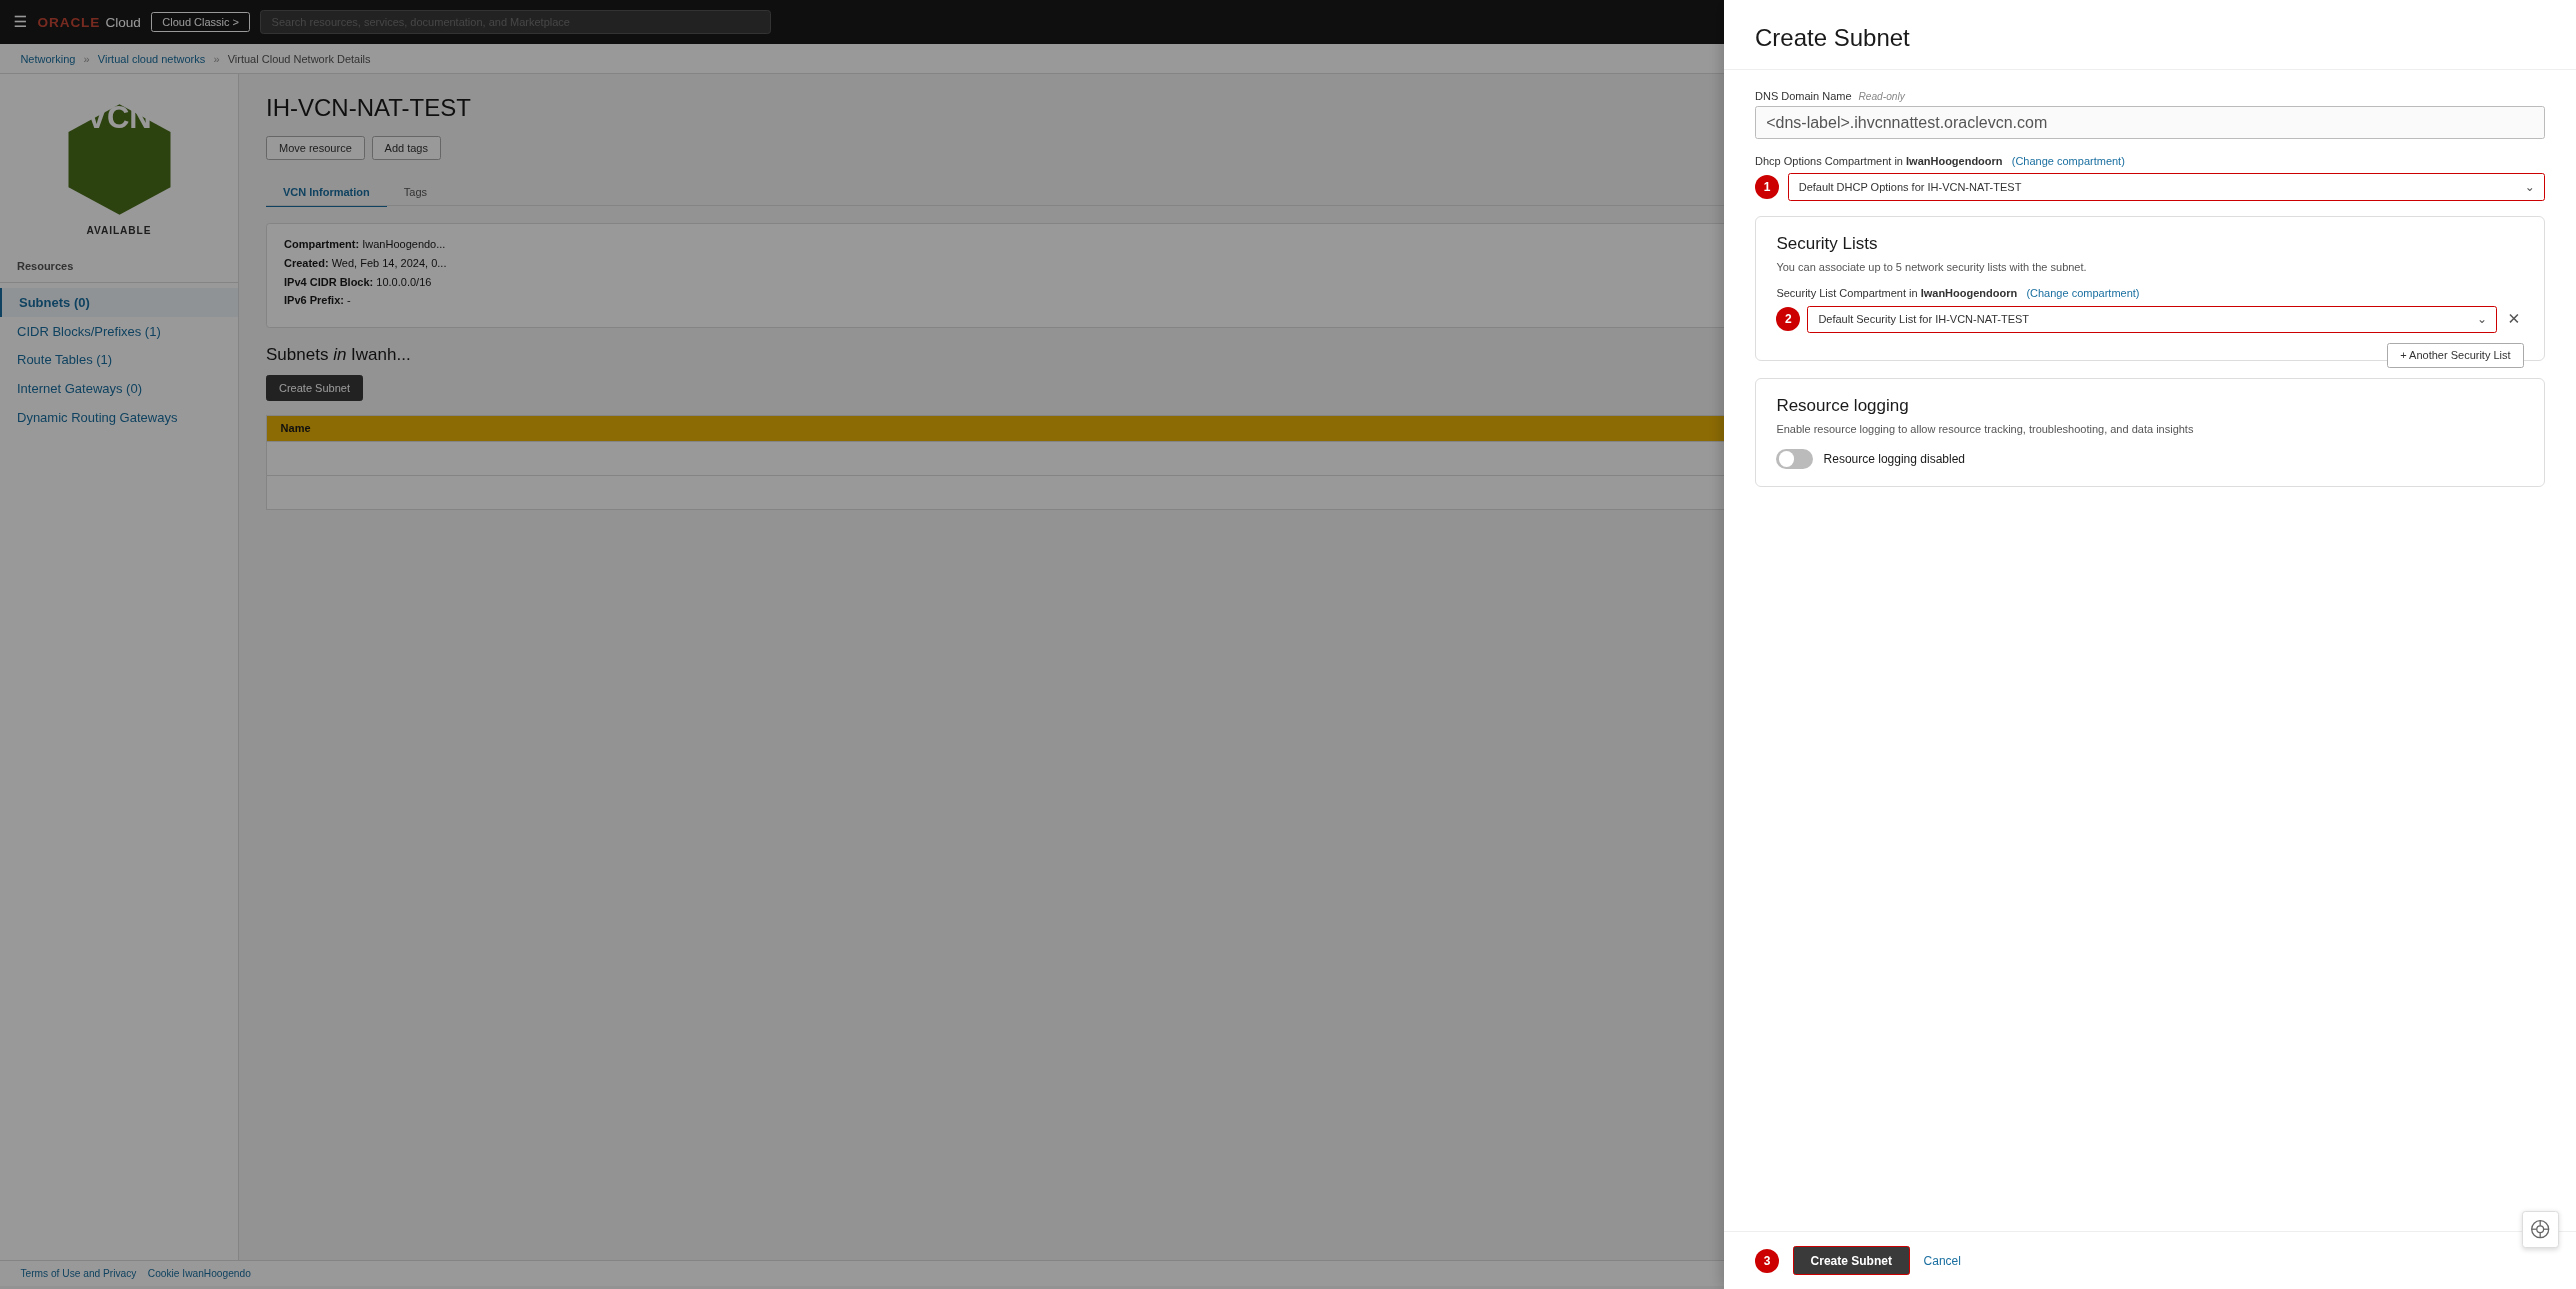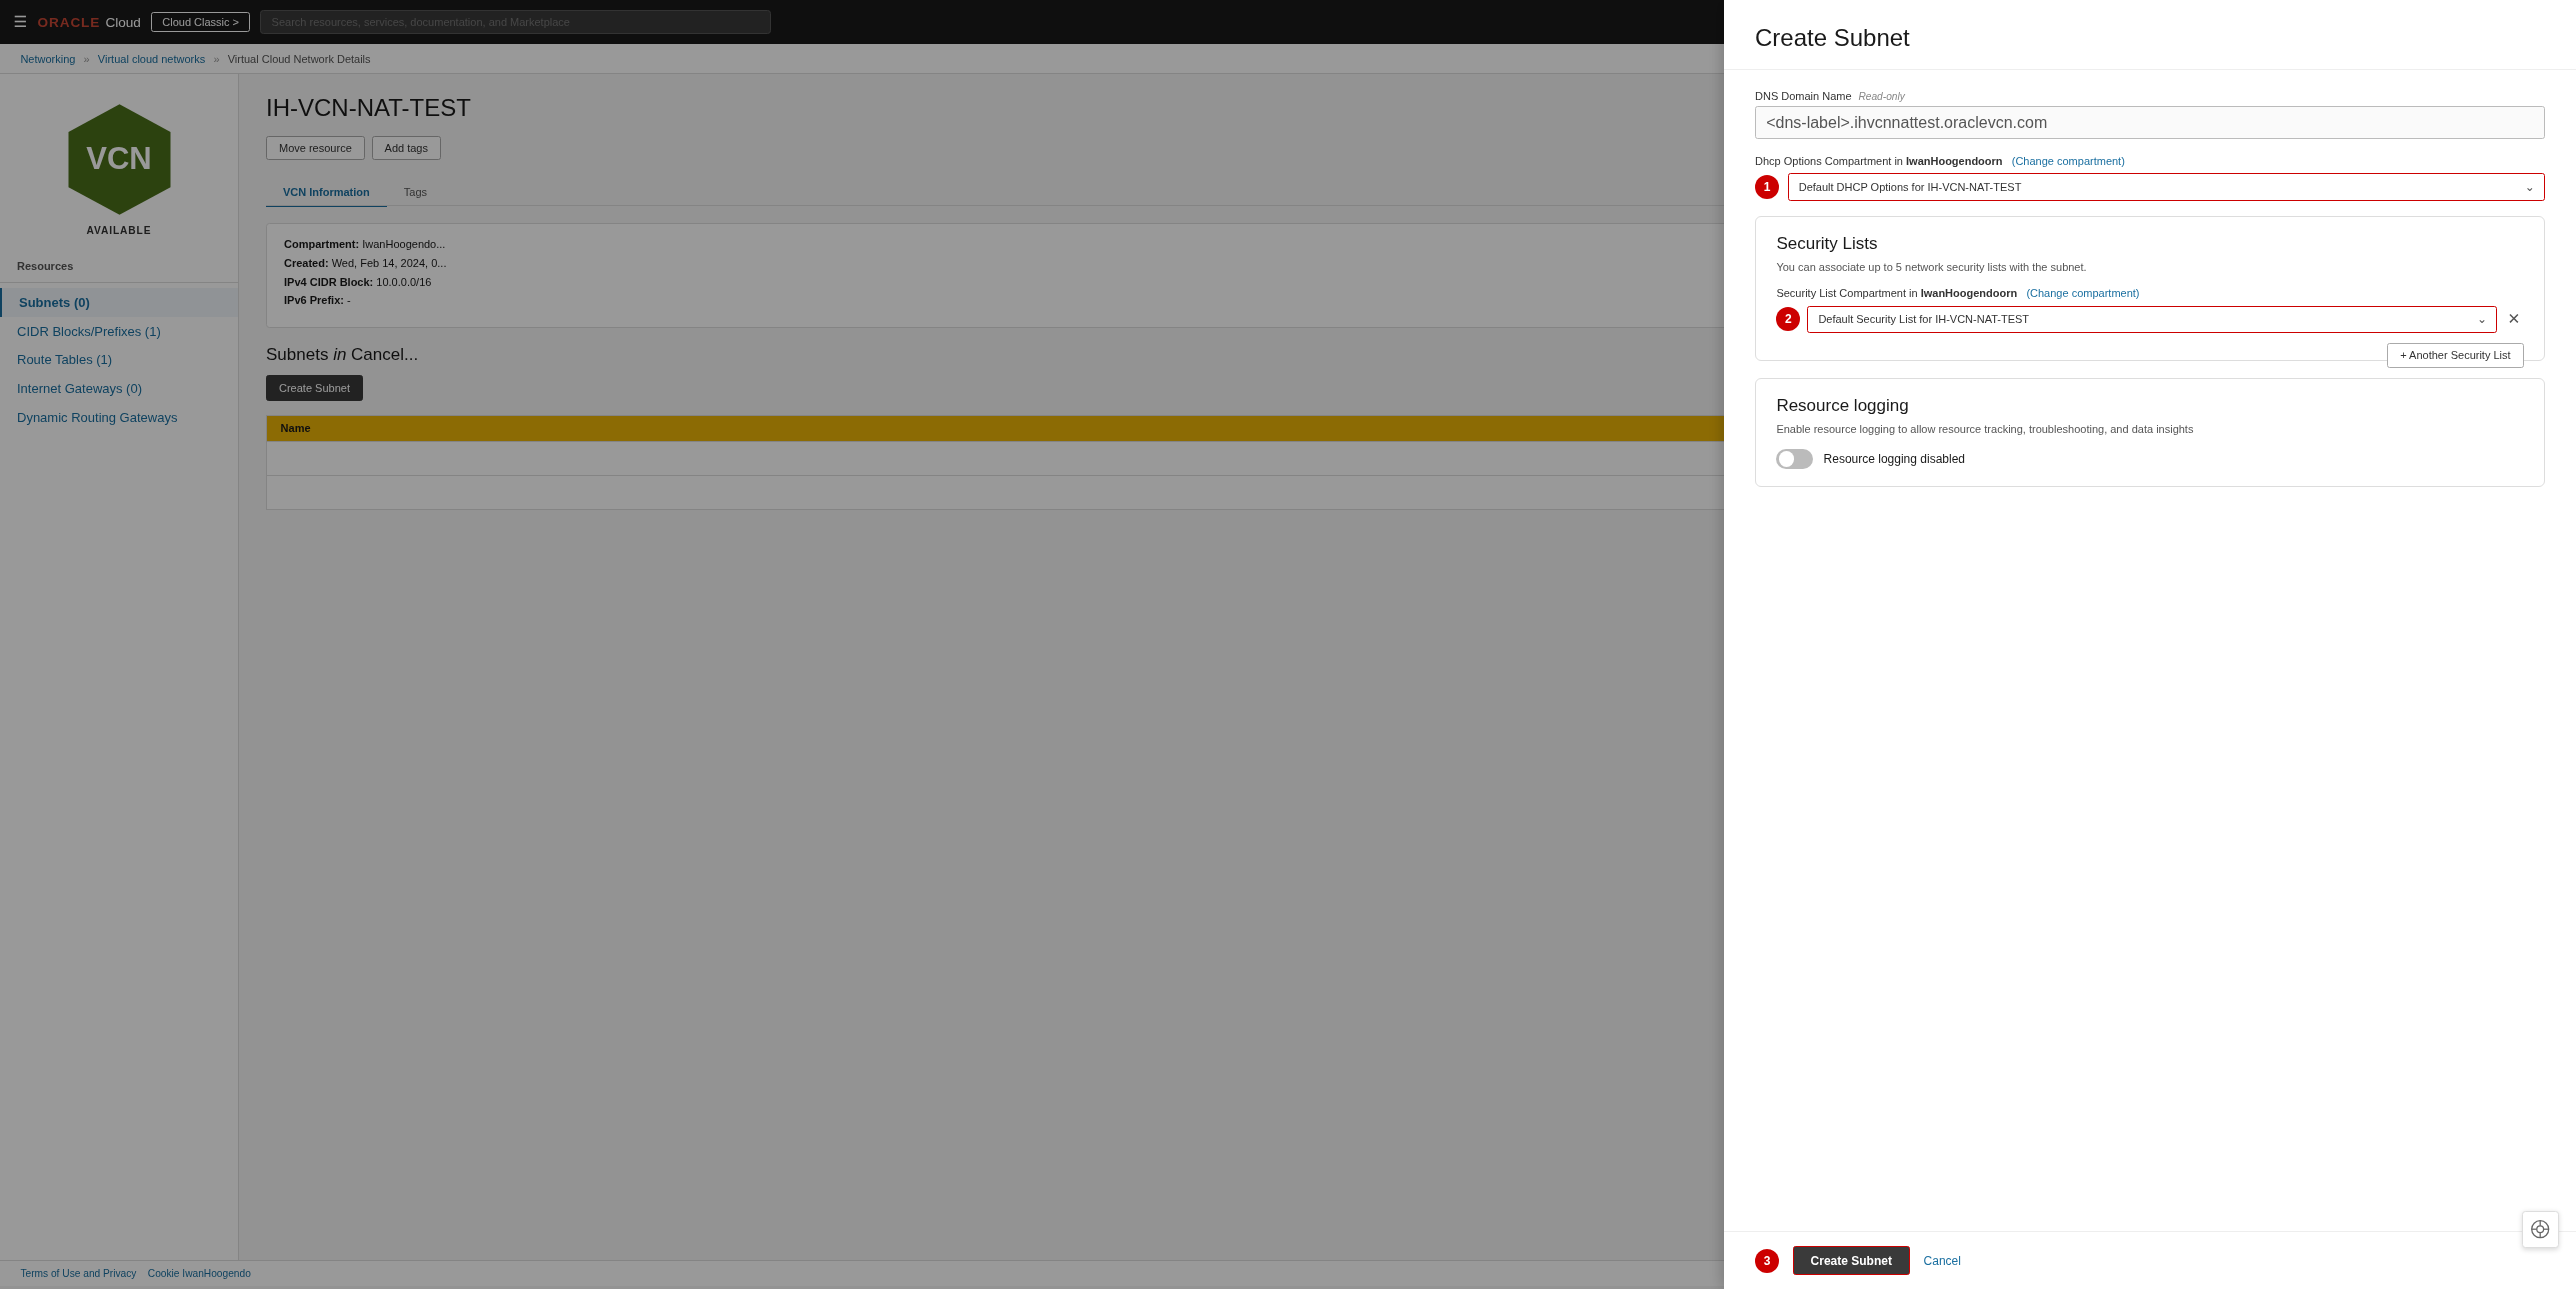--- a/index.html
+++ b/index.html
@@ -78,21 +78,20 @@
       display: flex;
       flex-direction: column;
       align-items: center;
       padding: 25.6px 17px 13.6px;
     }
     .vcn-hexagon {
       width: 119px;
       height: 119px;
       position: relative;
       display: flex;
-      align-items: center;
       justify-content: center;
     }
     .vcn-hexagon svg { position: absolute; }
     .vcn-text { color: #fff; font-size: 31px; font-weight: 700; z-index: 1; }
     .vcn-status { font-size: 10.2px; color: #333; font-weight: 600; margin-top: 6.8px; letter-spacing: 0.9px; }
 
     .sidebar-resources { padding: 10.2px 17px 5.1px; font-size: 11px; font-weight: 600; color: #555; }
     .sidebar-divider { border: none; border-top: 0.9px solid #ddd; margin: 5.1px 0; }
     .sidebar-nav-item {
       padding: 6.8px 17px;
@@ -492,21 +491,21 @@
       <div class="info-row">
         <span class="info-label">IPv6 Prefix:</span>
         <span>-</span>
       </div>
     </div>
 
     <div>
       <h2 class="section-title">
         <span>Subnets</span>
         <em> <span>in</span> </em>
-        <span>Cancel...</span>
+        <span>Iwanh...</span>
       </h2>
       <button class="create-subnet-btn">Create Subnet</button>
       <div class="table-header">Name</div>
       <div class="table-row"></div>
       <div class="table-row"></div>
     </div>
   </main>
 </div>
 
 <div class="modal-overlay">

